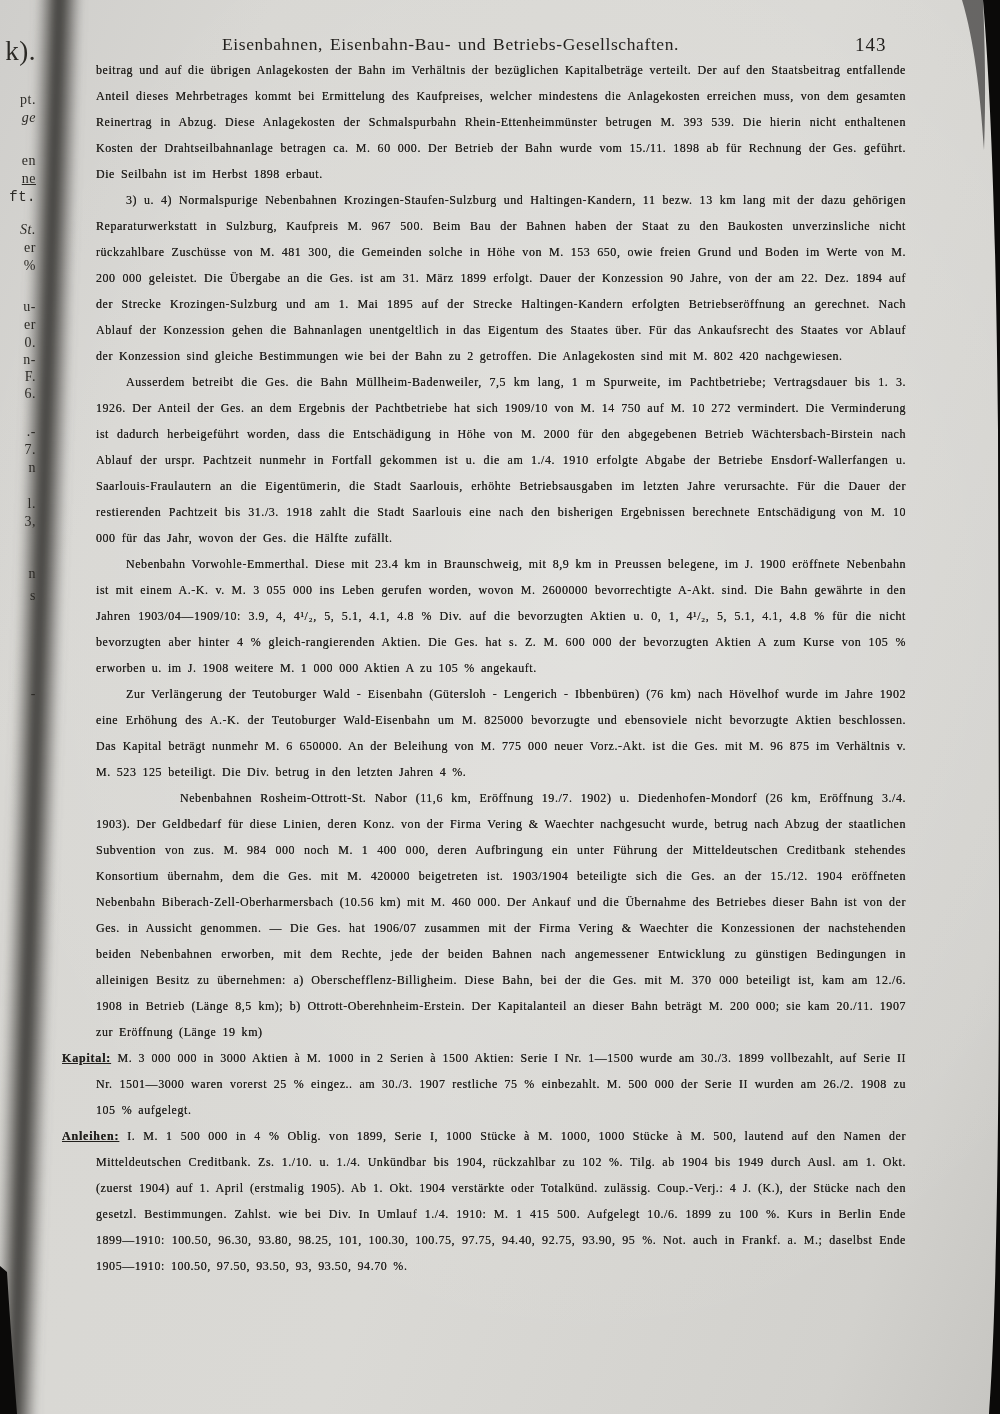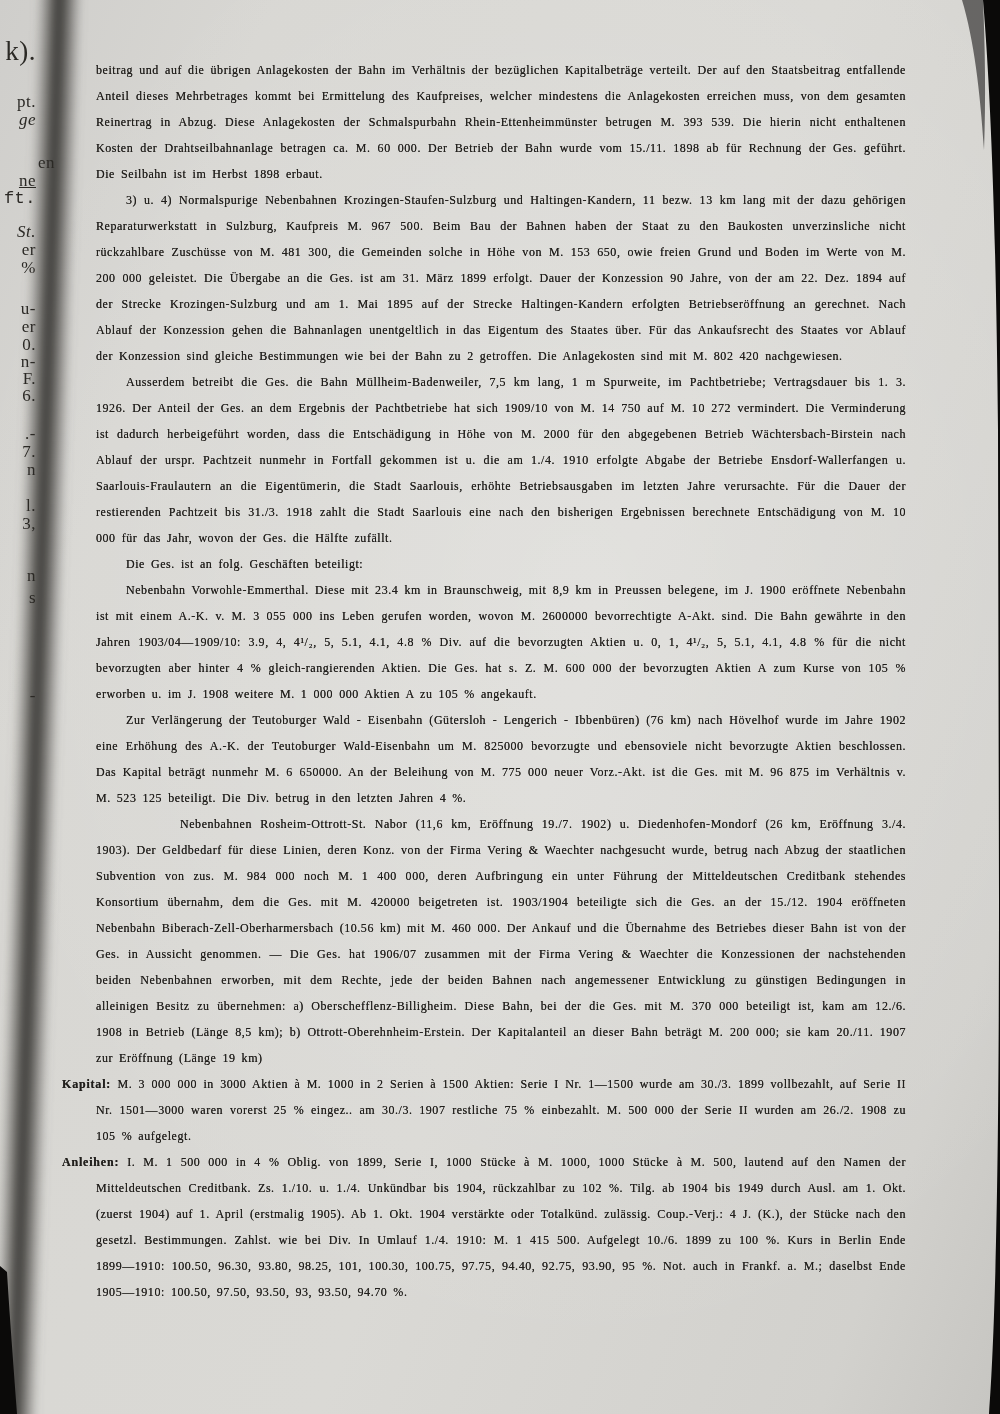--- a/index.html
+++ b/index.html
@@ -24,21 +24,21 @@
       rgba(60,58,54,0) 100%);
     transform:rotate(1.82deg);
     transform-origin:50% 0;
     filter:blur(5px);
     z-index:2;
   }
   
   .facing{position:absolute;left:0;top:0;width:40px;height:100%;z-index:3;}
   .frag{
     position:absolute;left:0;width:36px;
-    font-size:17px;letter-spacing:0.5px;
+    font-size:14px;letter-spacing:0.5px;
     text-align:right;white-space:nowrap;overflow:hidden;
     color:#2b2925;
   }
   .frag.large{font-size:27px;}
   
   .header{position:absolute;top:34px;left:0;width:1000px;height:26px;z-index:4;}
   .running-title{
     position:absolute;left:222px;top:0;
     font-size:17.5px;letter-spacing:0.6px;word-spacing:2px;
   }
@@ -48,34 +48,34 @@
     font-size:12px;line-height:26px;
     letter-spacing:0.55px;word-spacing:2.5px;
     text-align:justify;
     text-shadow:0 0 0.35px rgba(33,31,28,0.85);
   }
   .body p{margin:0;padding:0;}
   .para{text-indent:30px;}
   .para.flush{text-indent:0;}
   .para.big{text-indent:84px;}
   .entry{margin-left:-14px;padding-left:34px;text-indent:-34px;}
-  .entry-label{font-weight:700;letter-spacing:0.8px;}
+  .entry-label{font-weight:700;letter-spacing:0.8px;text-decoration:underline;}
   
   .edges{position:absolute;left:0;top:0;z-index:6;pointer-events:none;}
 </style>
 </head>
 <body>
 
 <div id="scan">
 
   <div class="facing">
       <span class="frag large" style="top: 36px;">k).</span>
       <span class="frag" style="top: 92px;">pt.</span>
       <span class="frag" style="top: 110px; font-style: italic;">ge</span>
-      <span class="frag" style="top: 153px; padding-left: 19px;">en</span>
+      <span class="frag" style="top: 153px;">en</span>
       <span class="frag" style="top: 171px; text-decoration: underline;">ne</span>
       <span class="frag" style="top: 189px; font-family: Liberation Mono, monospace;">ft.</span>
       <span class="frag" style="top: 222px; font-style: italic;">St.</span>
       <span class="frag" style="top: 240px;">er</span>
       <span class="frag" style="top: 258px;">%</span>
       <span class="frag" style="top: 299px;">u-</span>
       <span class="frag" style="top: 317px;">er</span>
       <span class="frag" style="top: 335px;">0.</span>
       <span class="frag" style="top: 352px;">n-</span>
       <span class="frag" style="top: 369px;">F.</span>
@@ -85,26 +85,29 @@
       <span class="frag" style="top: 460px;">n</span>
       <span class="frag" style="top: 496px;">l.</span>
       <span class="frag" style="top: 514px;">3,</span>
       <span class="frag" style="top: 566px;">n</span>
       <span class="frag" style="top: 588px;">s</span>
       <span class="frag" style="top: 686px;">-</span>
     </div>
 
   <div class="gutter"></div>
 
+  <div class="header">
+    <span class="running-title">Eisenbahnen, Eisenbahn-Bau- und Betriebs-Gesellschaften.</span>
+    <span class="page-number">143</span>
+  </div>
 
   <div class="body">
     <p class="para flush">beitrag und auf die übrigen Anlagekosten der Bahn im Verhältnis der bezüglichen Kapitalbeträge verteilt.  Der auf den Staatsbeitrag entfallende Anteil dieses Mehrbetrages kommt bei Ermittelung des Kaufpreises, welcher mindestens die Anlagekosten erreichen muss, von dem gesamten Reinertrag in Abzug.  Diese Anlagekosten der Schmalspurbahn Rhein-Ettenheimmünster betrugen M. 393 539.  Die hierin nicht enthaltenen Kosten der Drahtseilbahnanlage betragen ca. M. 60 000.  Der Betrieb der Bahn wurde vom 15./11. 1898 ab für Rechnung der Ges. geführt.  Die Seilbahn ist im Herbst 1898 erbaut.</p>
     <p class="para">3) u. 4) Normalspurige Nebenbahnen Krozingen-Staufen-Sulzburg und Haltingen-Kandern, 11 bezw. 13 km lang mit der dazu gehörigen Reparaturwerkstatt in Sulzburg, Kaufpreis M. 967 500.  Beim Bau der Bahnen haben der Staat zu den Baukosten unverzinsliche nicht rückzahlbare Zuschüsse von M. 481 300, die Gemeinden solche in Höhe von M. 153 650,  owie freien Grund und Boden im Werte von M. 200 000 geleistet.  Die Übergabe an die Ges. ist am 31. März 1899 erfolgt.  Dauer der Konzession 90 Jahre, von der am 22. Dez. 1894 auf der Strecke Krozingen-Sulzburg und am 1. Mai 1895 auf der Strecke Haltingen-Kandern erfolgten Betriebseröffnung an gerechnet.  Nach Ablauf der Konzession gehen die Bahnanlagen unentgeltlich in das Eigentum des Staates über. Für das Ankaufsrecht des Staates vor Ablauf der Konzession sind gleiche Bestimmungen wie bei der Bahn zu 2 getroffen.  Die Anlagekosten sind mit M. 802 420 nachgewiesen.</p>
     <p class="para">Ausserdem betreibt die Ges. die Bahn Müllheim-Badenweiler, 7,5 km lang, 1 m Spurweite, im Pachtbetriebe; Vertragsdauer bis 1. 3. 1926.  Der Anteil der Ges. an dem Ergebnis der Pachtbetriebe hat sich 1909/10 von M. 14 750 auf M. 10 272 vermindert.  Die Verminderung ist dadurch herbeigeführt worden, dass die Entschädigung in Höhe von M. 2000 für den abgegebenen Betrieb Wächtersbach-Birstein nach Ablauf der urspr. Pachtzeit nunmehr in Fortfall gekommen ist u. die am 1./4. 1910 erfolgte Abgabe der Betriebe Ensdorf-Wallerfangen u. Saarlouis-Fraulautern an die Eigentümerin, die Stadt Saarlouis, erhöhte Betriebsausgaben im letzten Jahre verursachte.  Für die Dauer der restierenden Pachtzeit bis 31./3. 1918 zahlt die Stadt Saarlouis eine nach den bisherigen Ergebnissen berechnete Entschädigung von M. 10 000 für das Jahr, wovon der Ges. die Hälfte zufällt.</p>
-    <p class="para">Die Ges. ist an folg. Geschäften beteiligt:</p>
     <p class="para">Nebenbahn Vorwohle-Emmerthal.  Diese mit 23.4 km in Braunschweig, mit 8,9 km in Preussen belegene, im J. 1900 eröffnete Nebenbahn ist mit einem A.-K. v. M. 3 055 000 ins Leben gerufen worden, wovon M. 2600000 bevorrechtigte A-Akt. sind.  Die Bahn gewährte in den Jahren 1903/04—1909/10: 3.9, 4, 4¹/₂, 5, 5.1, 4.1, 4.8 % Div. auf die bevorzugten Aktien u. 0, 1, 4¹/₂, 5, 5.1, 4.1, 4.8 % für die nicht bevorzugten aber hinter 4 % gleich-rangierenden Aktien.  Die Ges. hat s. Z. M. 600 000 der bevorzugten Aktien A zum Kurse von 105 % erworben u. im J. 1908 weitere M. 1 000 000 Aktien A zu 105 % angekauft.</p>
     <p class="para">Zur Verlängerung der Teutoburger Wald - Eisenbahn (Gütersloh - Lengerich - Ibbenbüren) (76 km) nach Hövelhof wurde im Jahre 1902 eine Erhöhung des A.-K. der Teutoburger Wald-Eisenbahn um M. 825000 bevorzugte und ebensoviele nicht bevorzugte Aktien beschlossen.  Das Kapital beträgt nunmehr M. 6 650000.  An der Beleihung von M. 775 000 neuer Vorz.-Akt. ist die Ges. mit M. 96 875 im Verhältnis v. M. 523 125 beteiligt.  Die Div. betrug in den letzten Jahren 4 %.</p>
     <p class="para big">Nebenbahnen Rosheim-Ottrott-St. Nabor (11,6 km, Eröffnung 19./7. 1902) u. Diedenhofen-Mondorf (26 km, Eröffnung 3./4. 1903).  Der Geldbedarf für diese Linien, deren Konz. von der Firma Vering &amp; Waechter nachgesucht wurde, betrug nach Abzug der staatlichen Subvention von zus. M. 984 000 noch M. 1 400 000, deren Aufbringung ein unter Führung der Mitteldeutschen Creditbank stehendes Konsortium übernahm, dem die Ges. mit M. 420000 beigetreten ist.  1903/1904 beteiligte sich die Ges. an der 15./12. 1904 eröffneten Nebenbahn Biberach-Zell-Oberharmersbach (10.56 km) mit M. 460 000.  Der Ankauf und die Übernahme des Betriebes dieser Bahn ist von der Ges. in Aussicht genommen. — Die Ges. hat 1906/07 zusammen mit der Firma Vering &amp; Waechter die Konzessionen der nachstehenden beiden Nebenbahnen erworben, mit dem Rechte, jede der beiden Bahnen nach angemessener Entwicklung zu günstigen Bedingungen in alleinigen Besitz zu übernehmen: a) Oberschefflenz-Billigheim.  Diese Bahn, bei der die Ges. mit M. 370 000 beteiligt ist, kam am 12./6. 1908 in Betrieb (Länge 8,5 km); b) Ottrott-Oberehnheim-Erstein.  Der Kapitalanteil an dieser Bahn beträgt M. 200 000; sie kam 20./11. 1907 zur Eröffnung (Länge 19 km)</p>
     <p class="entry"><span class="entry-label">Kapital:</span> <span>M. 3 000 000 in 3000 Aktien à M. 1000 in 2 Serien à 1500 Aktien: Serie I Nr. 1—1500 wurde am 30./3. 1899 vollbezahlt, auf Serie II Nr. 1501—3000 waren vorerst 25 % eingez.. am 30./3. 1907 restliche 75 % einbezahlt.  M. 500 000 der Serie II wurden am 26./2. 1908 zu 105 % aufgelegt.</span></p>
     <p class="entry"><span class="entry-label">Anleihen:</span> <span>I. M. 1 500 000 in 4 % Oblig. von 1899, Serie I, 1000 Stücke à M. 1000, 1000 Stücke à M. 500, lautend auf den Namen der Mitteldeutschen Creditbank.  Zs. 1./10. u. 1./4.  Unkündbar bis 1904, rückzahlbar zu 102 %.  Tilg. ab 1904 bis 1949 durch Ausl. am 1. Okt. (zuerst 1904) auf 1. April (erstmalig 1905).  Ab 1. Okt. 1904 verstärkte oder Totalkünd. zulässig.  Coup.-Verj.: 4 J. (K.), der Stücke nach den gesetzl. Bestimmungen.  Zahlst. wie bei Div.  In Umlauf 1./4. 1910:  M. 1 415 500.  Aufgelegt 10./6. 1899 zu 100 %.  Kurs in Berlin Ende 1899—1910: 100.50, 96.30, 93.80, 98.25, 101, 100.30, 100.75, 97.75, 94.40, 92.75, 93.90, 95 %.  Not. auch in Frankf. a. M.; daselbst Ende 1905—1910: 100.50, 97.50, 93.50, 93, 93.50, 94.70 %.</span></p>
   </div>
 
   <svg class="edges" width="1000" height="1414" viewBox="0 0 1000 1414">
     <path d="M1000,0 L983,0 C991,95 996,230 998,430 L999,900 C999,1150 996,1320 989,1414 L1000,1414 Z" fill="#0b0a09"></path>
     <path d="M0,1266 L7,1272 C10,1322 14,1372 17,1414 L0,1414 Z" fill="#0b0a09"></path>

